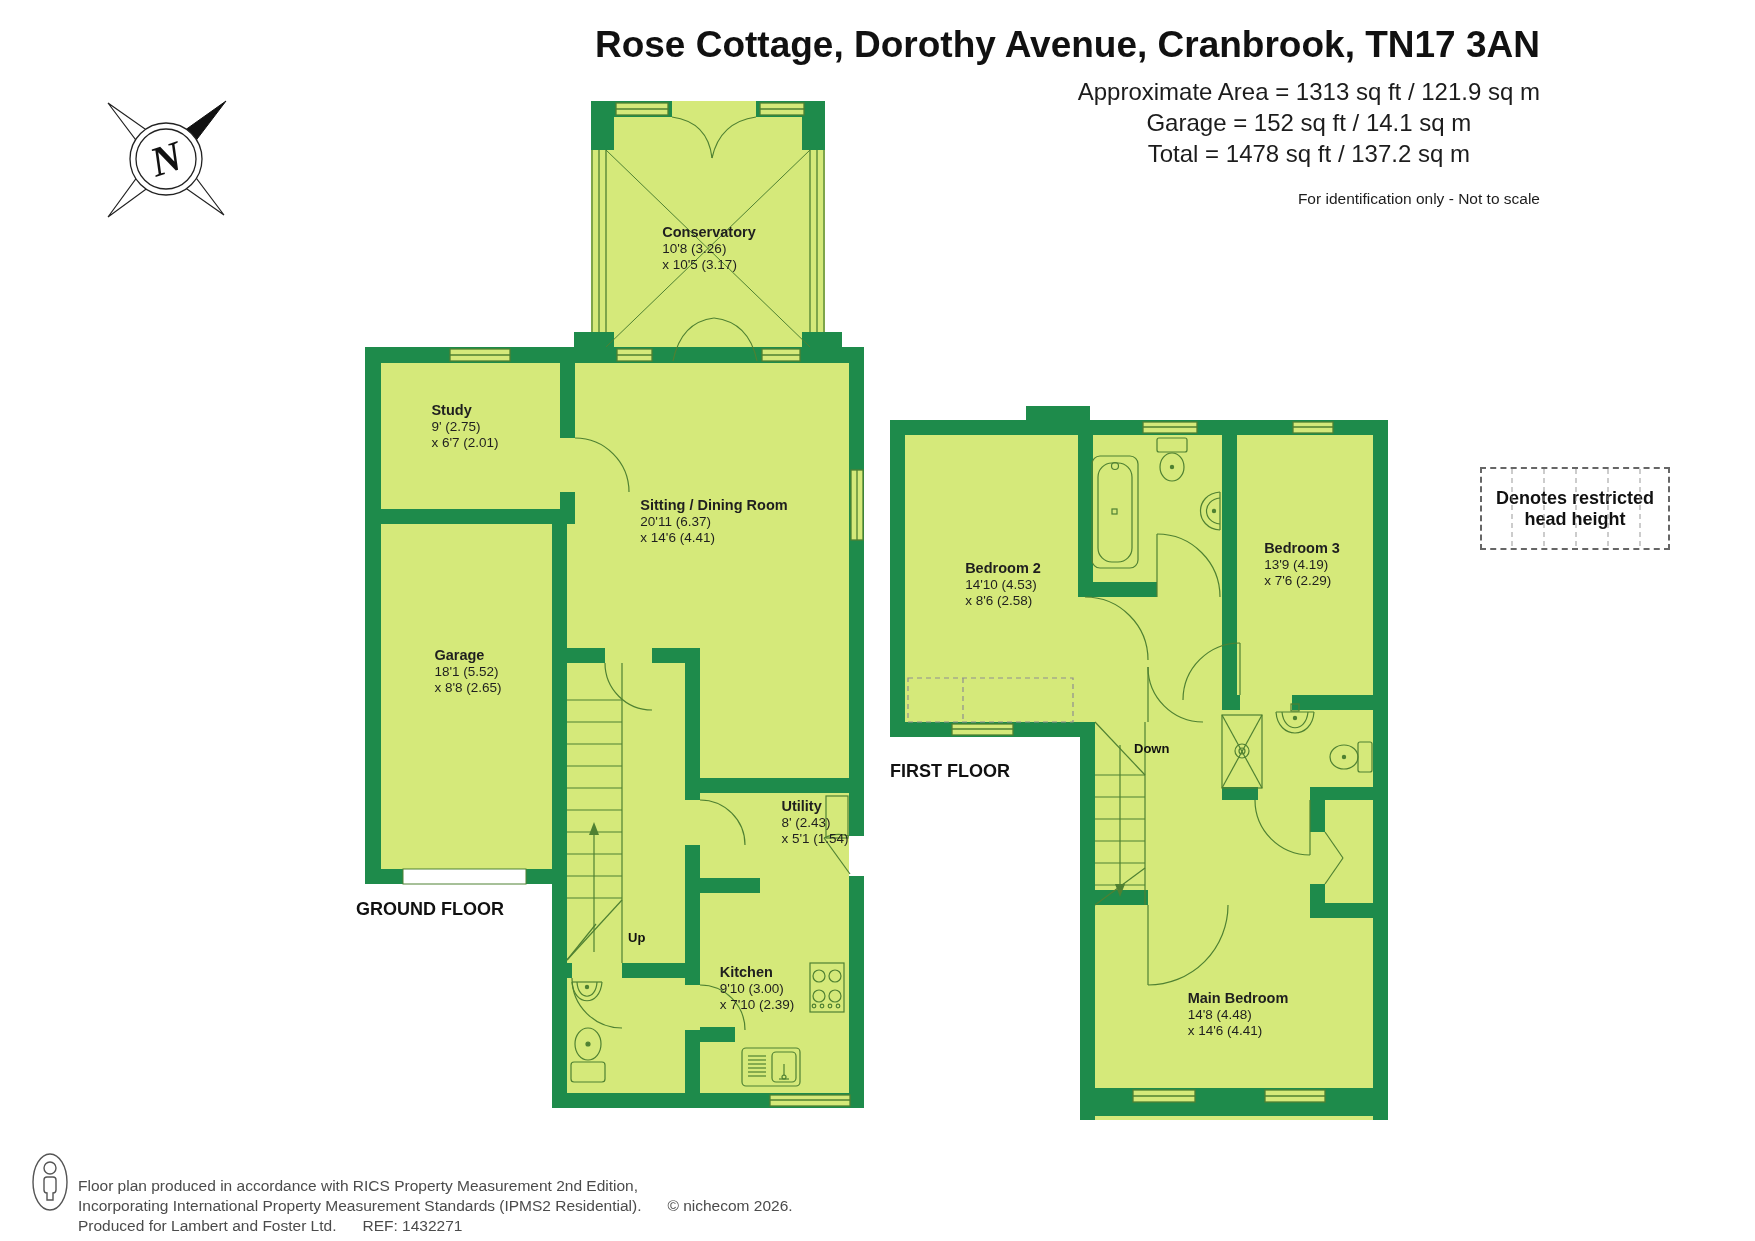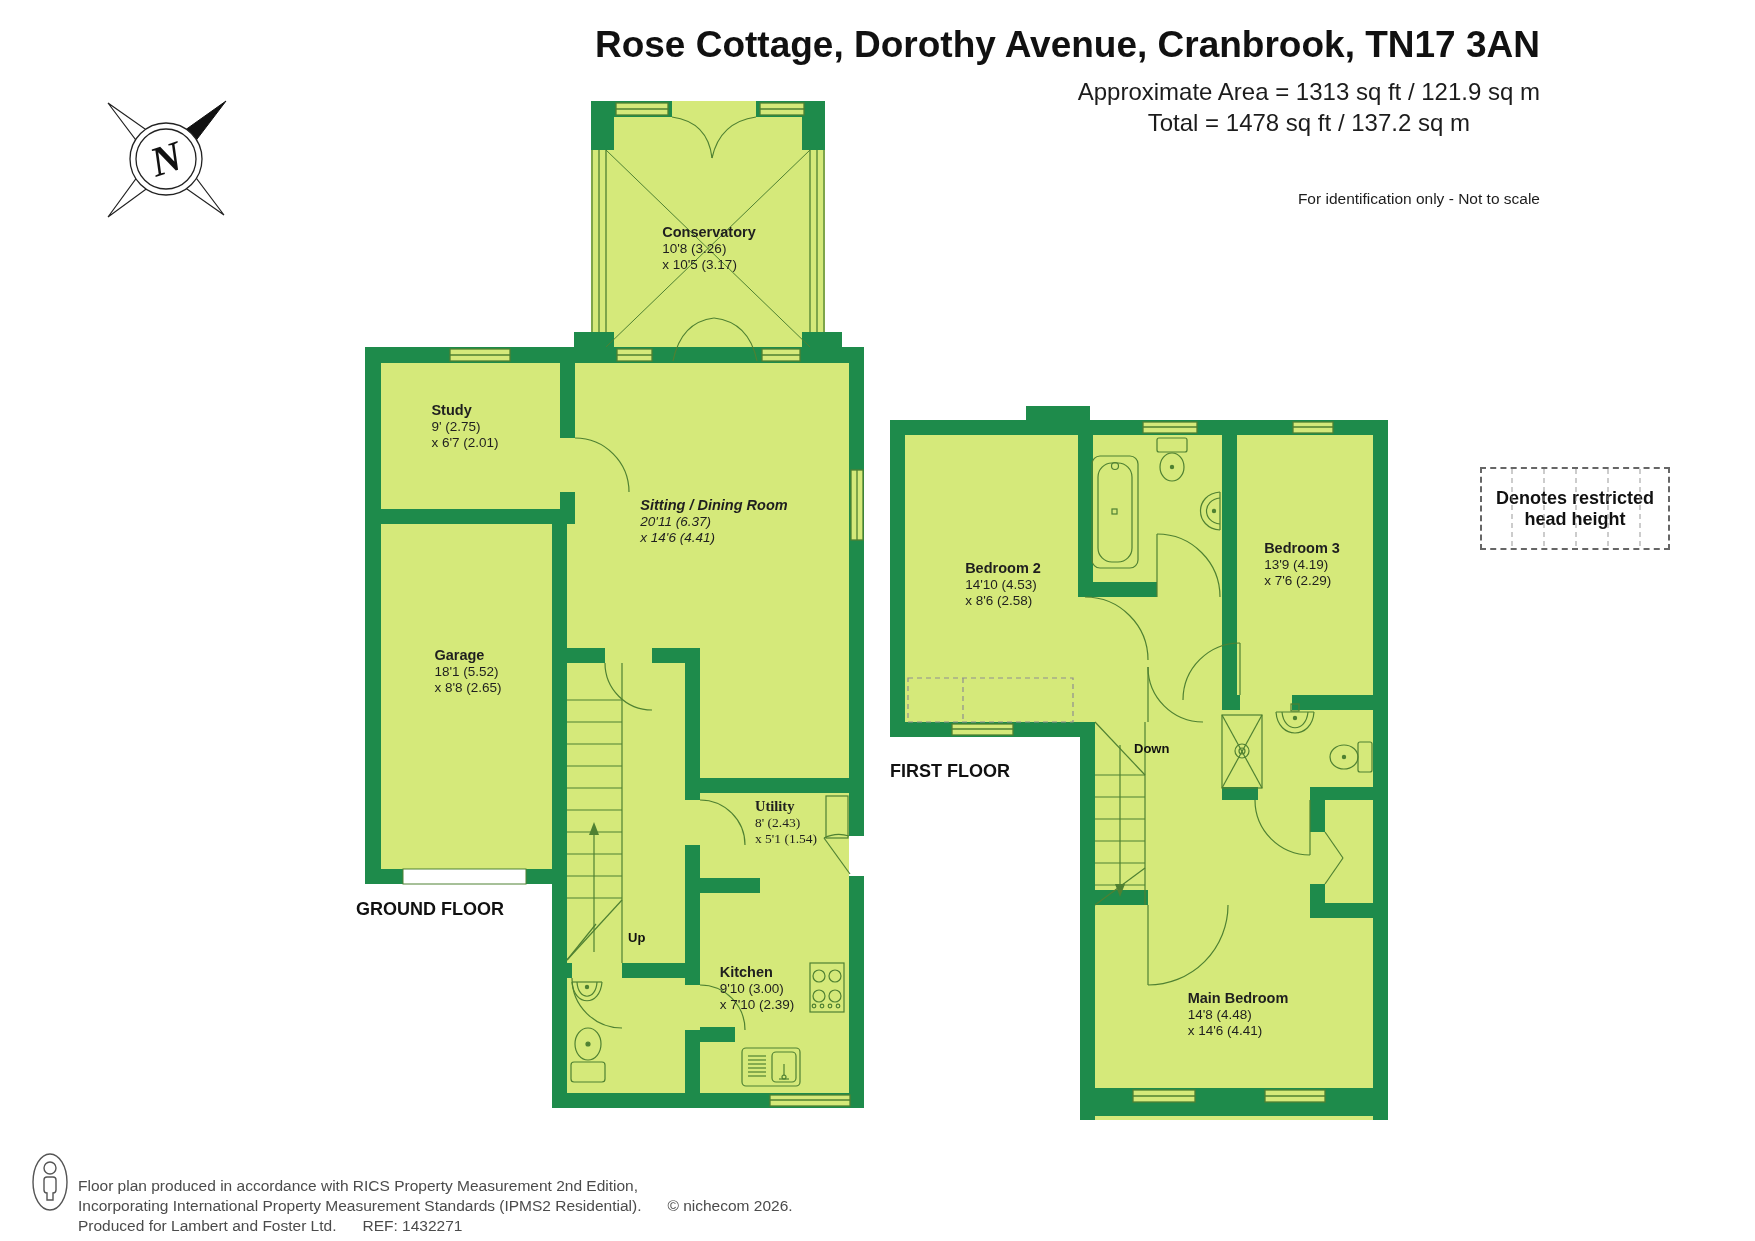--- a/index.html
+++ b/index.html
@@ -26,20 +26,21 @@
   svg{display:block;}
 </style>
 </head>
 <body>
 
 <div class="page">
 
   <div class="abs title" style="right:215px;top:24px;">Rose Cottage, Dorothy Avenue, Cranbrook, TN17 3AN</div>
   <div class="abs areas" style="right:215px;top:76px;">
     <div>Approximate Area = 1313 sq ft / 121.9 sq m</div>
+    <div>Garage = 152 sq ft / 14.1 sq m</div>
     <div>Total = 1478 sq ft / 137.2 sq m</div>
   </div>
   <div class="abs disclaimer" style="right:215px;top:190px;">For identification only - Not to scale</div>
 
   <svg class="abs" style="left:0;top:0;" width="1755" height="1241" viewBox="0 0 1755 1241">
 
     <g transform="translate(100,95)">
       <polygon points="8,8 75,55 57,73" fill="#fff" stroke="#222" stroke-width="1.2"></polygon>
       <polygon points="8,122 57,55 75,73" fill="#fff" stroke="#222" stroke-width="1.2"></polygon>
       <polygon points="124,120 57,73 75,55" fill="#fff" stroke="#222" stroke-width="1.2"></polygon>
@@ -315,31 +316,31 @@
   <div class="abs room-label" style="left:709px;top:248px;">
     <div class="room-name">Conservatory</div>
     <div class="room-dim">10'8 (3.26)</div>
     <div class="room-dim">x 10'5 (3.17)</div>
   </div>
   <div class="abs room-label" style="left:465px;top:426px;">
     <div class="room-name">Study</div>
     <div class="room-dim">9' (2.75)</div>
     <div class="room-dim">x 6'7 (2.01)</div>
   </div>
-  <div class="abs room-label" style="left:714px;top:521px;font-style:italic;">
+  <div class="abs room-label" style="left:714px;top:521px;">
     <div class="room-name">Sitting / Dining Room</div>
     <div class="room-dim">20'11 (6.37)</div>
     <div class="room-dim">x 14'6 (4.41)</div>
   </div>
   <div class="abs room-label" style="left:468px;top:671px;">
     <div class="room-name">Garage</div>
     <div class="room-dim">18'1 (5.52)</div>
     <div class="room-dim">x 8'8 (2.65)</div>
   </div>
-  <div class="abs room-label" style="left:786px;top:822px;font-family:Liberation Serif, serif;">
+  <div class="abs room-label" style="left:815px;top:822px;">
     <div class="room-name">Utility</div>
     <div class="room-dim">8' (2.43)</div>
     <div class="room-dim">x 5'1 (1.54)</div>
   </div>
   <div class="abs room-label" style="left:757px;top:988px;">
     <div class="room-name">Kitchen</div>
     <div class="room-dim">9'10 (3.00)</div>
     <div class="room-dim">x 7'10 (2.39)</div>
   </div>
   <div class="abs room-label" style="left:1003px;top:584px;">

